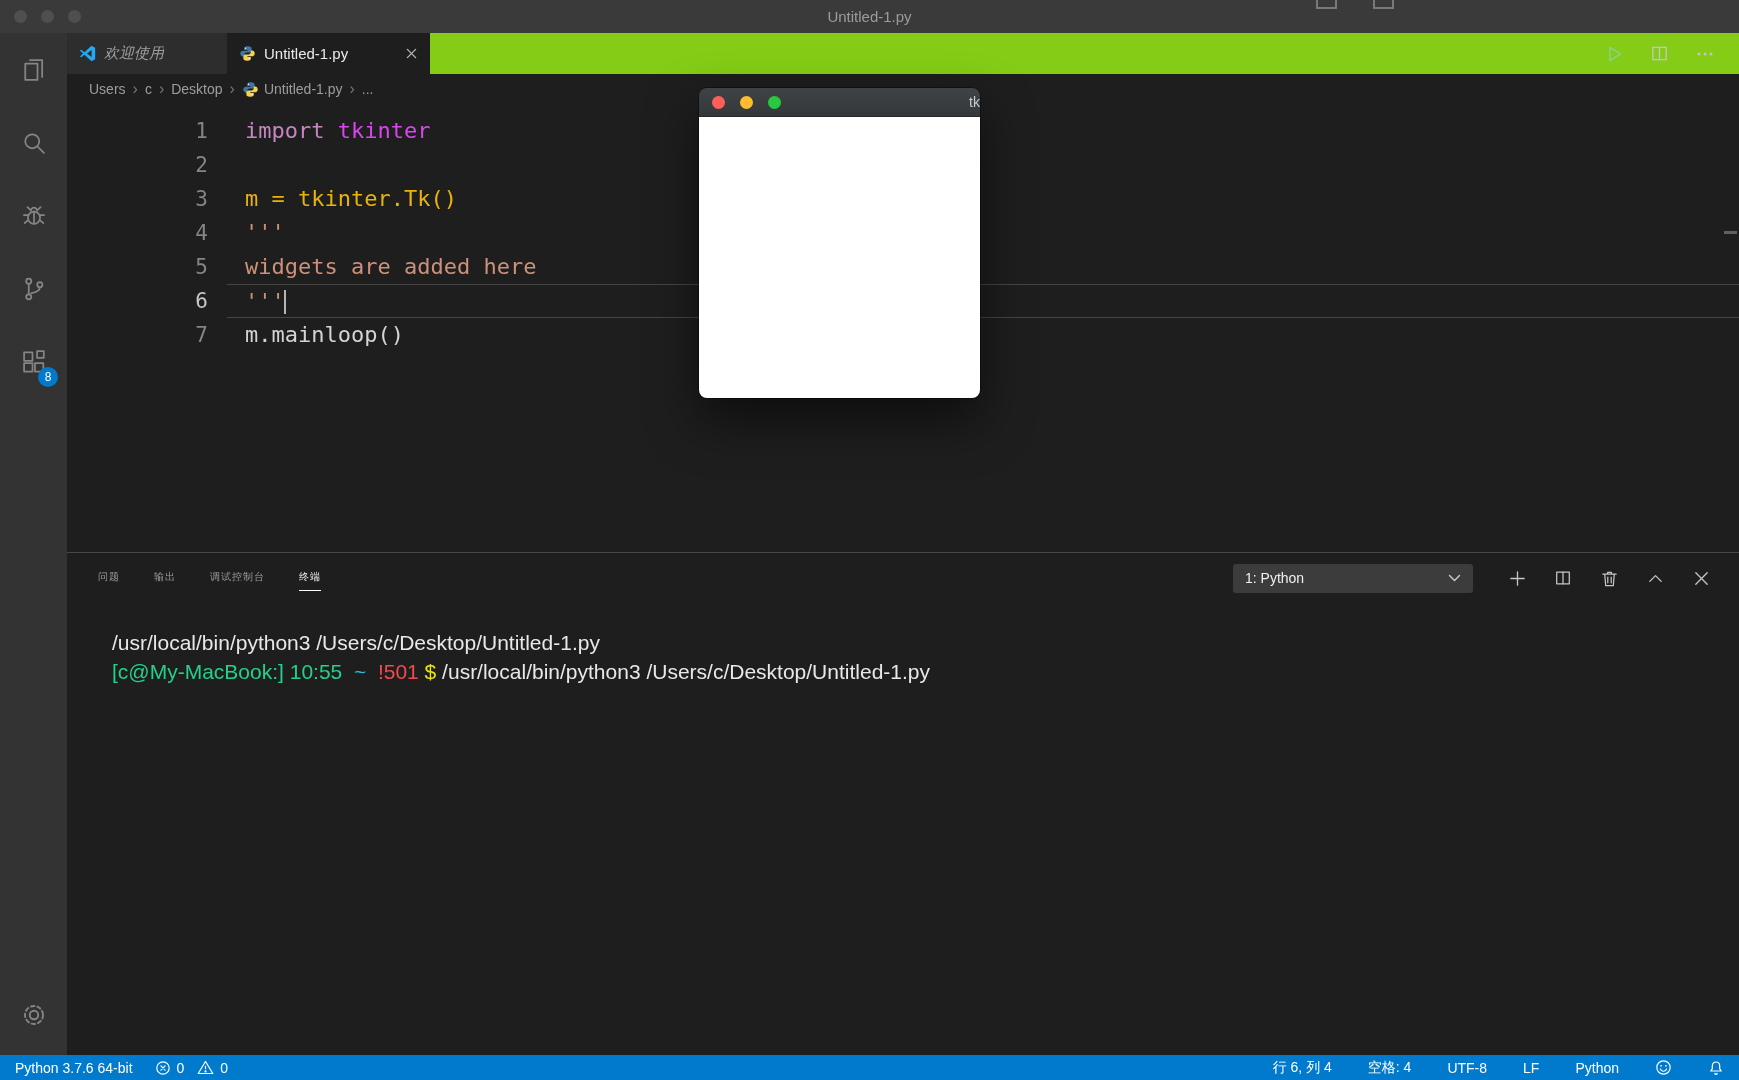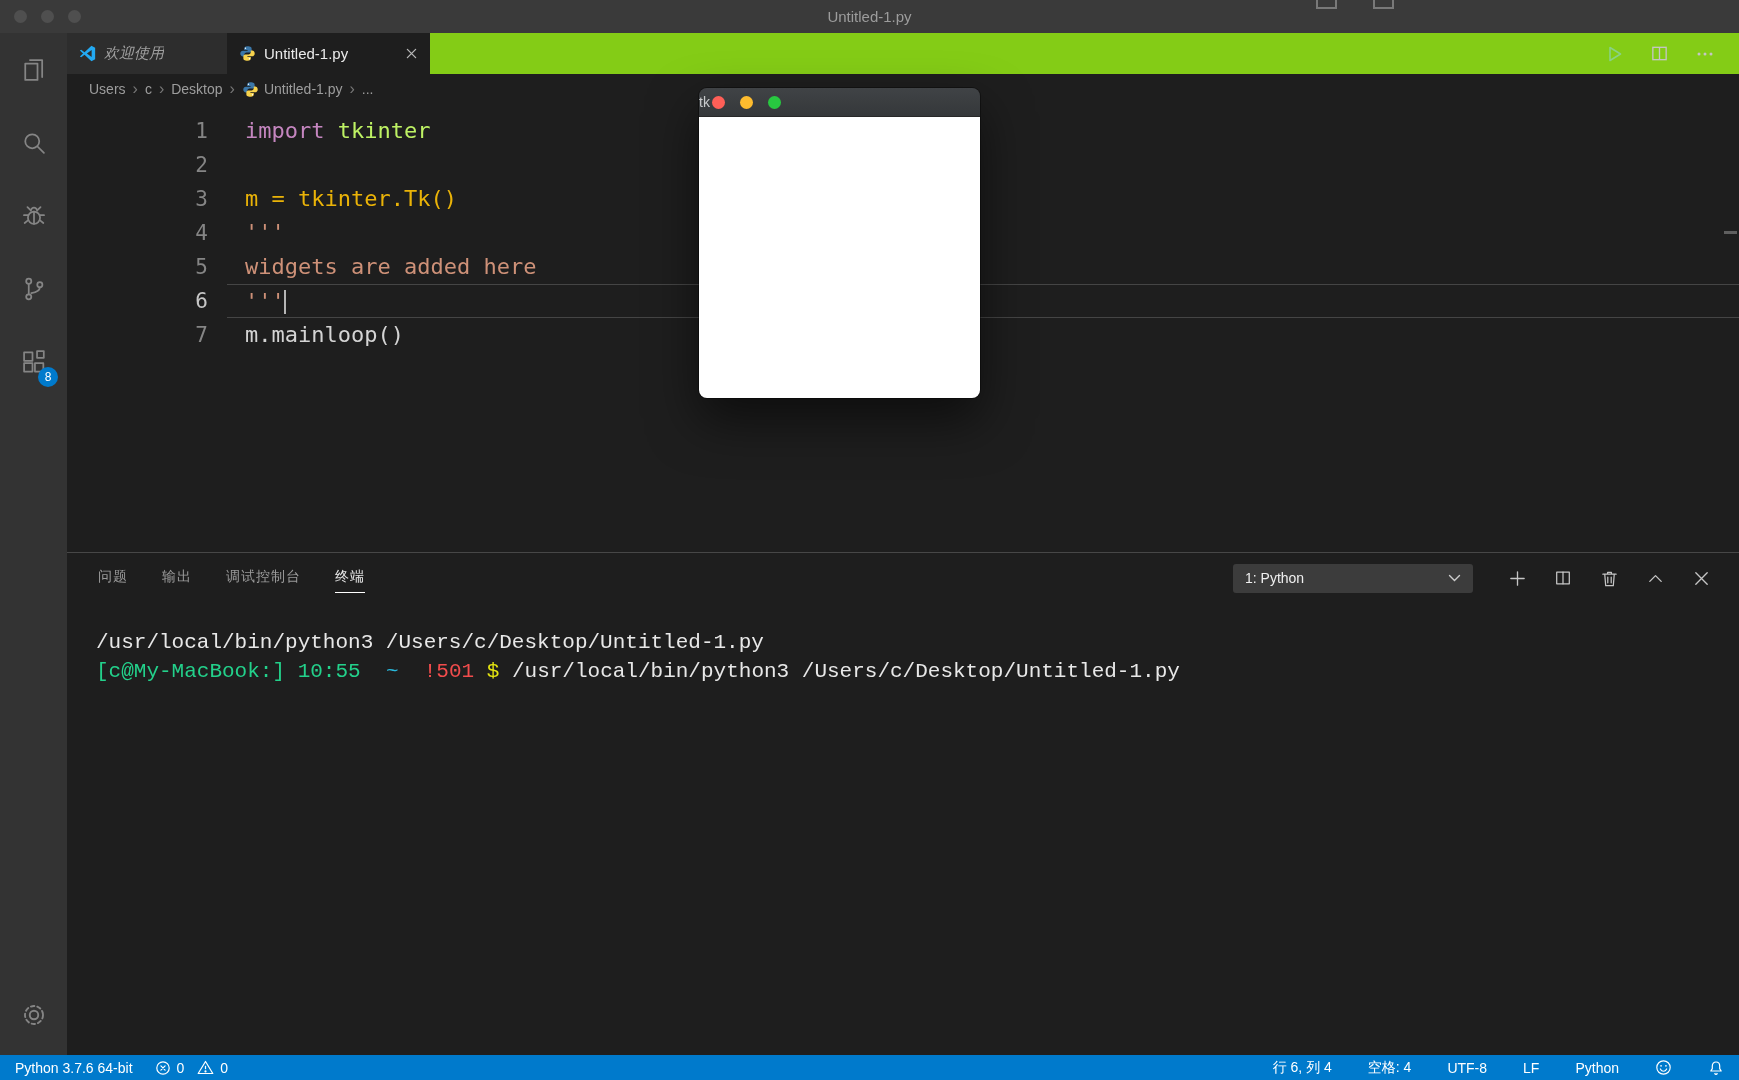--- a/index.html
+++ b/index.html
@@ -50,40 +50,40 @@
   .code-text { padding-left:18px; display:inline-block; }
   .code-line.current .line-content { border-top:1px solid #454545; border-bottom:1px solid #454545; }
   .code-line.current .gutter { color:#c6c6c6; }
   .caret { position:absolute; left:57px; top:5px; width:2px; height:24px; background:#b5b5b5; }
   .overview-mark { position:absolute; right:2px; top:127px; width:13px; height:3px; background:#5f5f5f; }
 
   
   .panel { height:503px; border-top:1px solid #474747; display:flex; flex-direction:column; flex-shrink:0; background:#1e1e1e; }
   .panel-header { height:50px; display:flex; align-items:center; padding:0 28px 0 31px; flex-shrink:0; }
   .panel-tabs { display:flex; gap:34px; }
-  .panel-tab { font-size:14px; color:#9b9b9b; letter-spacing:1px; padding:4px 0 6px; cursor:pointer; }
+  .panel-tab { font-size:10px; color:#9b9b9b; letter-spacing:1px; padding:4px 0 6px; cursor:pointer; }
   .panel-tab.active { color:#e7e7e7; border-bottom:1px solid #ffffff; }
   .panel-controls { margin-left:auto; display:flex; align-items:center; }
   .dropdown { width:240px; height:29px; background:#3c3c3c; border-radius:3px; display:flex; align-items:center; padding:0 12px; color:#f0f0f0; font-size:14px; margin-right:8px; cursor:pointer; }
   .dropdown .dd-chevron { margin-left:auto; display:flex; align-items:center; }
   .panel-btn { width:20px; height:20px; margin-left:26px; display:flex; align-items:center; justify-content:center; cursor:pointer; }
   .panel-btn svg { stroke:#c5c5c5; fill:none; stroke-linecap:round; stroke-linejoin:round; }
-  .terminal { flex:1; padding:25px 1px 0 29px; font-family:Liberation Mono, monospace; font-size:21px; line-height:29px; overflow:hidden; cursor:text; }
+  .terminal { flex:1; padding:25px 1px 0 29px; font-family:Liberation Sans, sans-serif; font-size:21px; line-height:29px; overflow:hidden; cursor:text;margin-left:16px; }
   .term-line { white-space:pre; }
 
   
   .statusbar { height:25px; background:#007acc; display:flex; align-items:center; color:#fff; font-size:14px; padding:0 15px; flex-shrink:0; }
   .sb-left { display:flex; align-items:center; gap:22px; }
   .sb-right { margin-left:auto; display:flex; align-items:center; gap:36px; }
   .sb-item { display:flex; align-items:center; gap:6px; cursor:pointer; white-space:nowrap; }
   .sb-item svg { display:block; }
 
   
   .tk-window { position:absolute; left:699px; top:88px; width:281px; height:310px; border-radius:8px; box-shadow:0 22px 50px rgba(0,0,0,.55), 0 0 0 1px rgba(0,0,0,.35); z-index:50; overflow:hidden; }
-  .tk-titlebar { height:29px; background:linear-gradient(#404346,#35383a); display:flex; align-items:center; justify-content:flex-start; color:#c9cbcd; font-size:14px; position:relative; border-bottom:1px solid #282828; cursor:default; }
+  .tk-titlebar { height:29px; background:linear-gradient(#404346,#35383a); display:flex; align-items:center; justify-content:flex-end; color:#c9cbcd; font-size:14px; position:relative; border-bottom:1px solid #282828; cursor:default; }
   .tk-lights { position:absolute; left:13px; top:0; height:100%; display:flex; align-items:center; gap:15px; }
   .tk-light { width:13px; height:13px; border-radius:50%; cursor:pointer; }
   .tk-close { background:#ff5f57; }
   .tk-min { background:#febc2e; }
   .tk-zoom { background:#28c840; }
   .tk-body { height:calc(100% - 29px); background:#ffffff; }
 </style>
 </head>
 <body>
 
@@ -226,21 +226,21 @@
           <span class="bc-sep">›</span>
           <span class="bc-item">
             <span>...</span>
           </span>
         </div>
 
       <div class="code-area">
         <div>
             <div class="code-line">
               <div class="gutter">1</div>
-              <div class="line-content"><span class="code-text"><span style="color: rgb(197, 134, 192);">import</span><span style="color: #bef264;"> tkinter</span></span></div>
+              <div class="line-content"><span class="code-text"><span style="color: rgb(197, 134, 192);">import</span><span style="color: #d946ef;"> tkinter</span></span></div>
             </div>
             <div class="code-line">
               <div class="gutter">2</div>
               <div class="line-content"><span class="code-text"></span></div>
             </div>
             <div class="code-line">
               <div class="gutter">3</div>
               <div class="line-content"><span class="code-text"><span style="color: #eab308;">m = tkinter.Tk()</span></span></div>
             </div>
             <div class="code-line">

